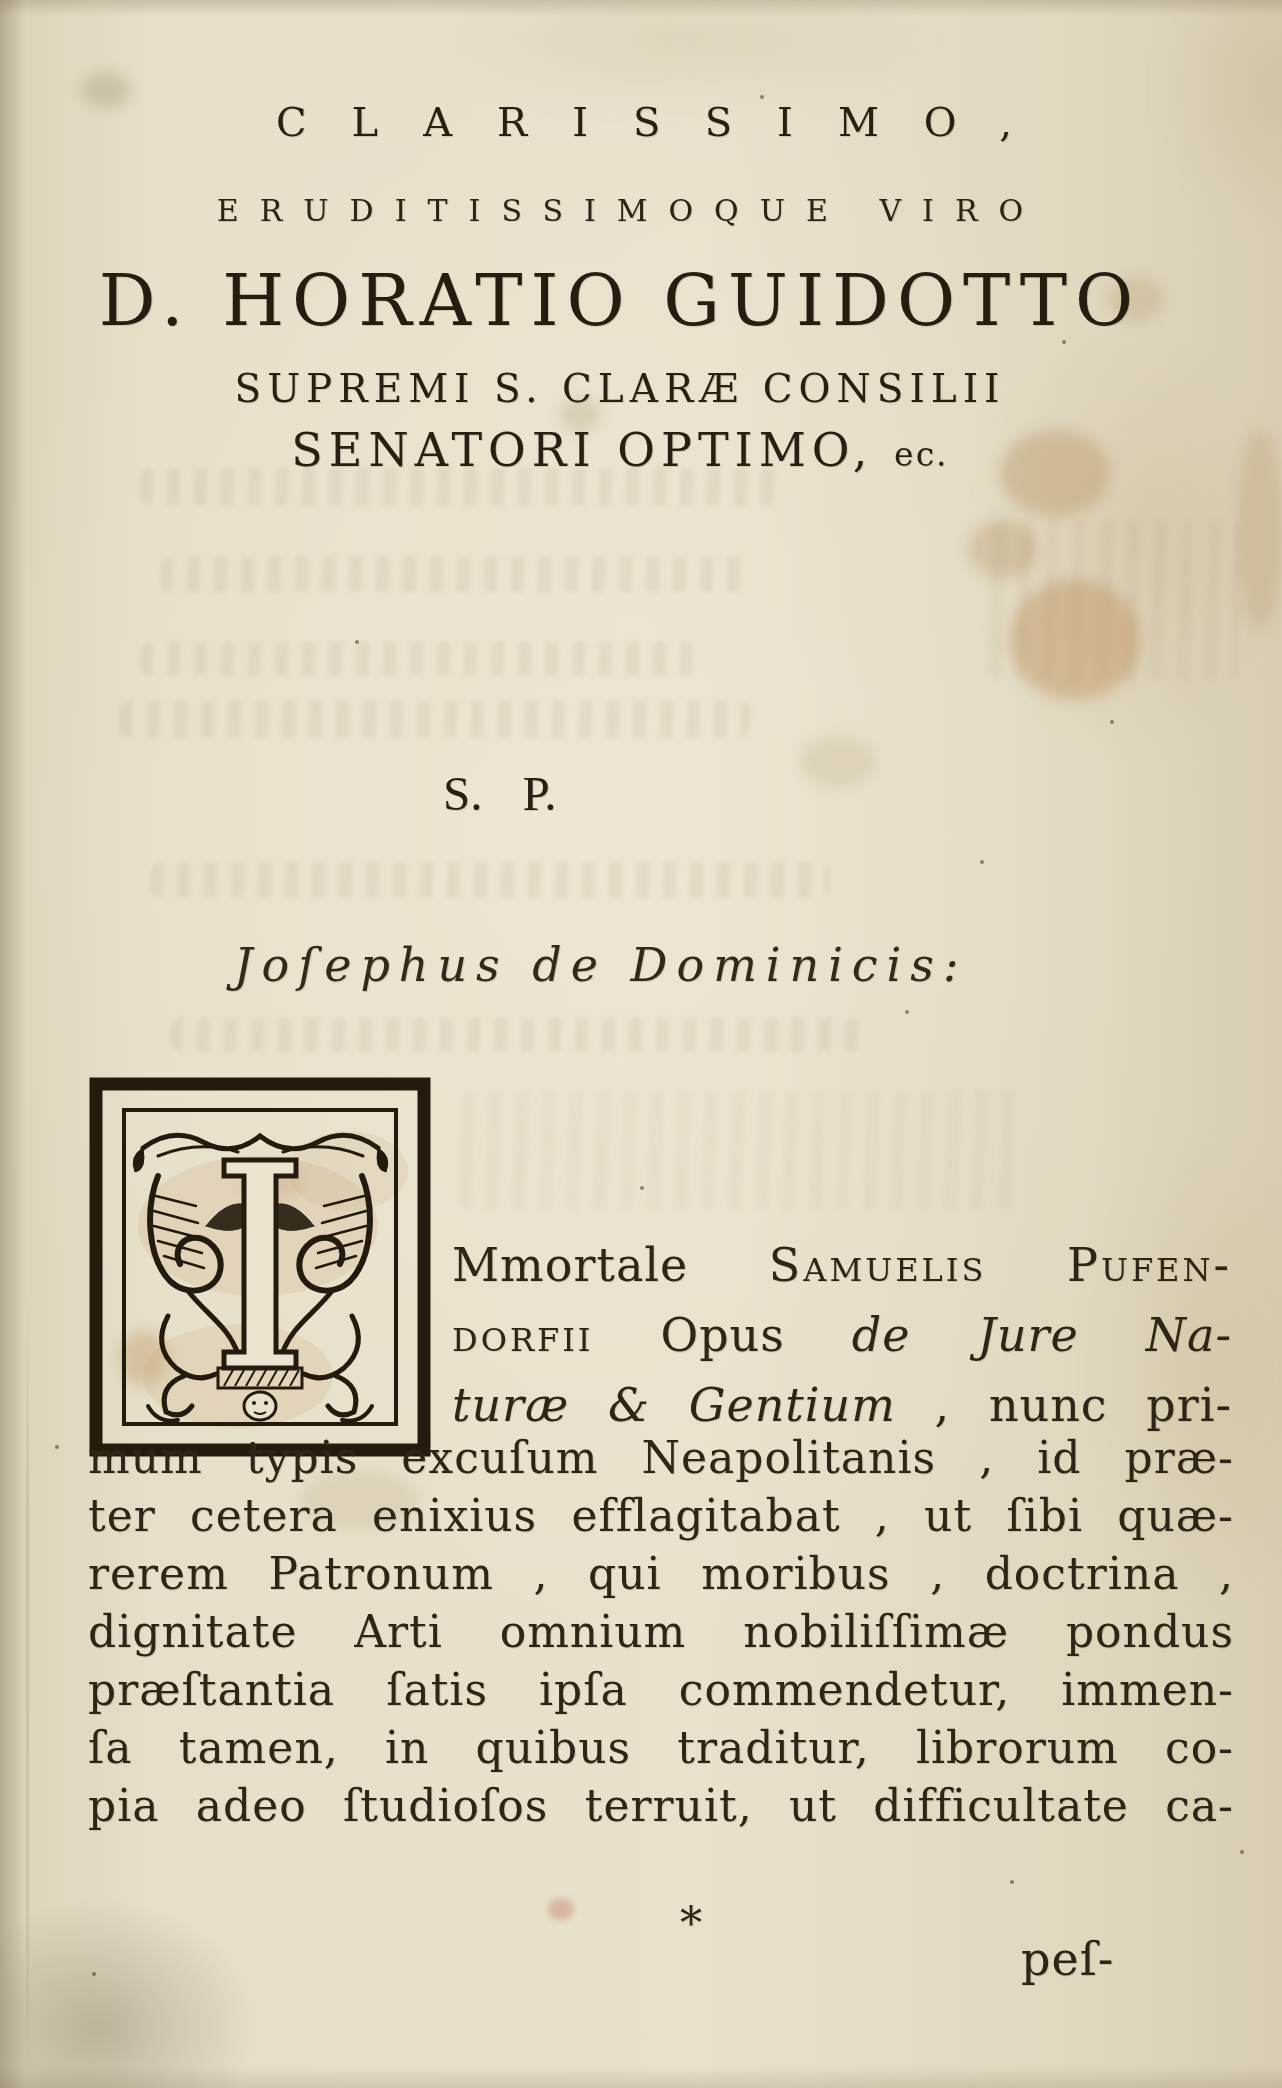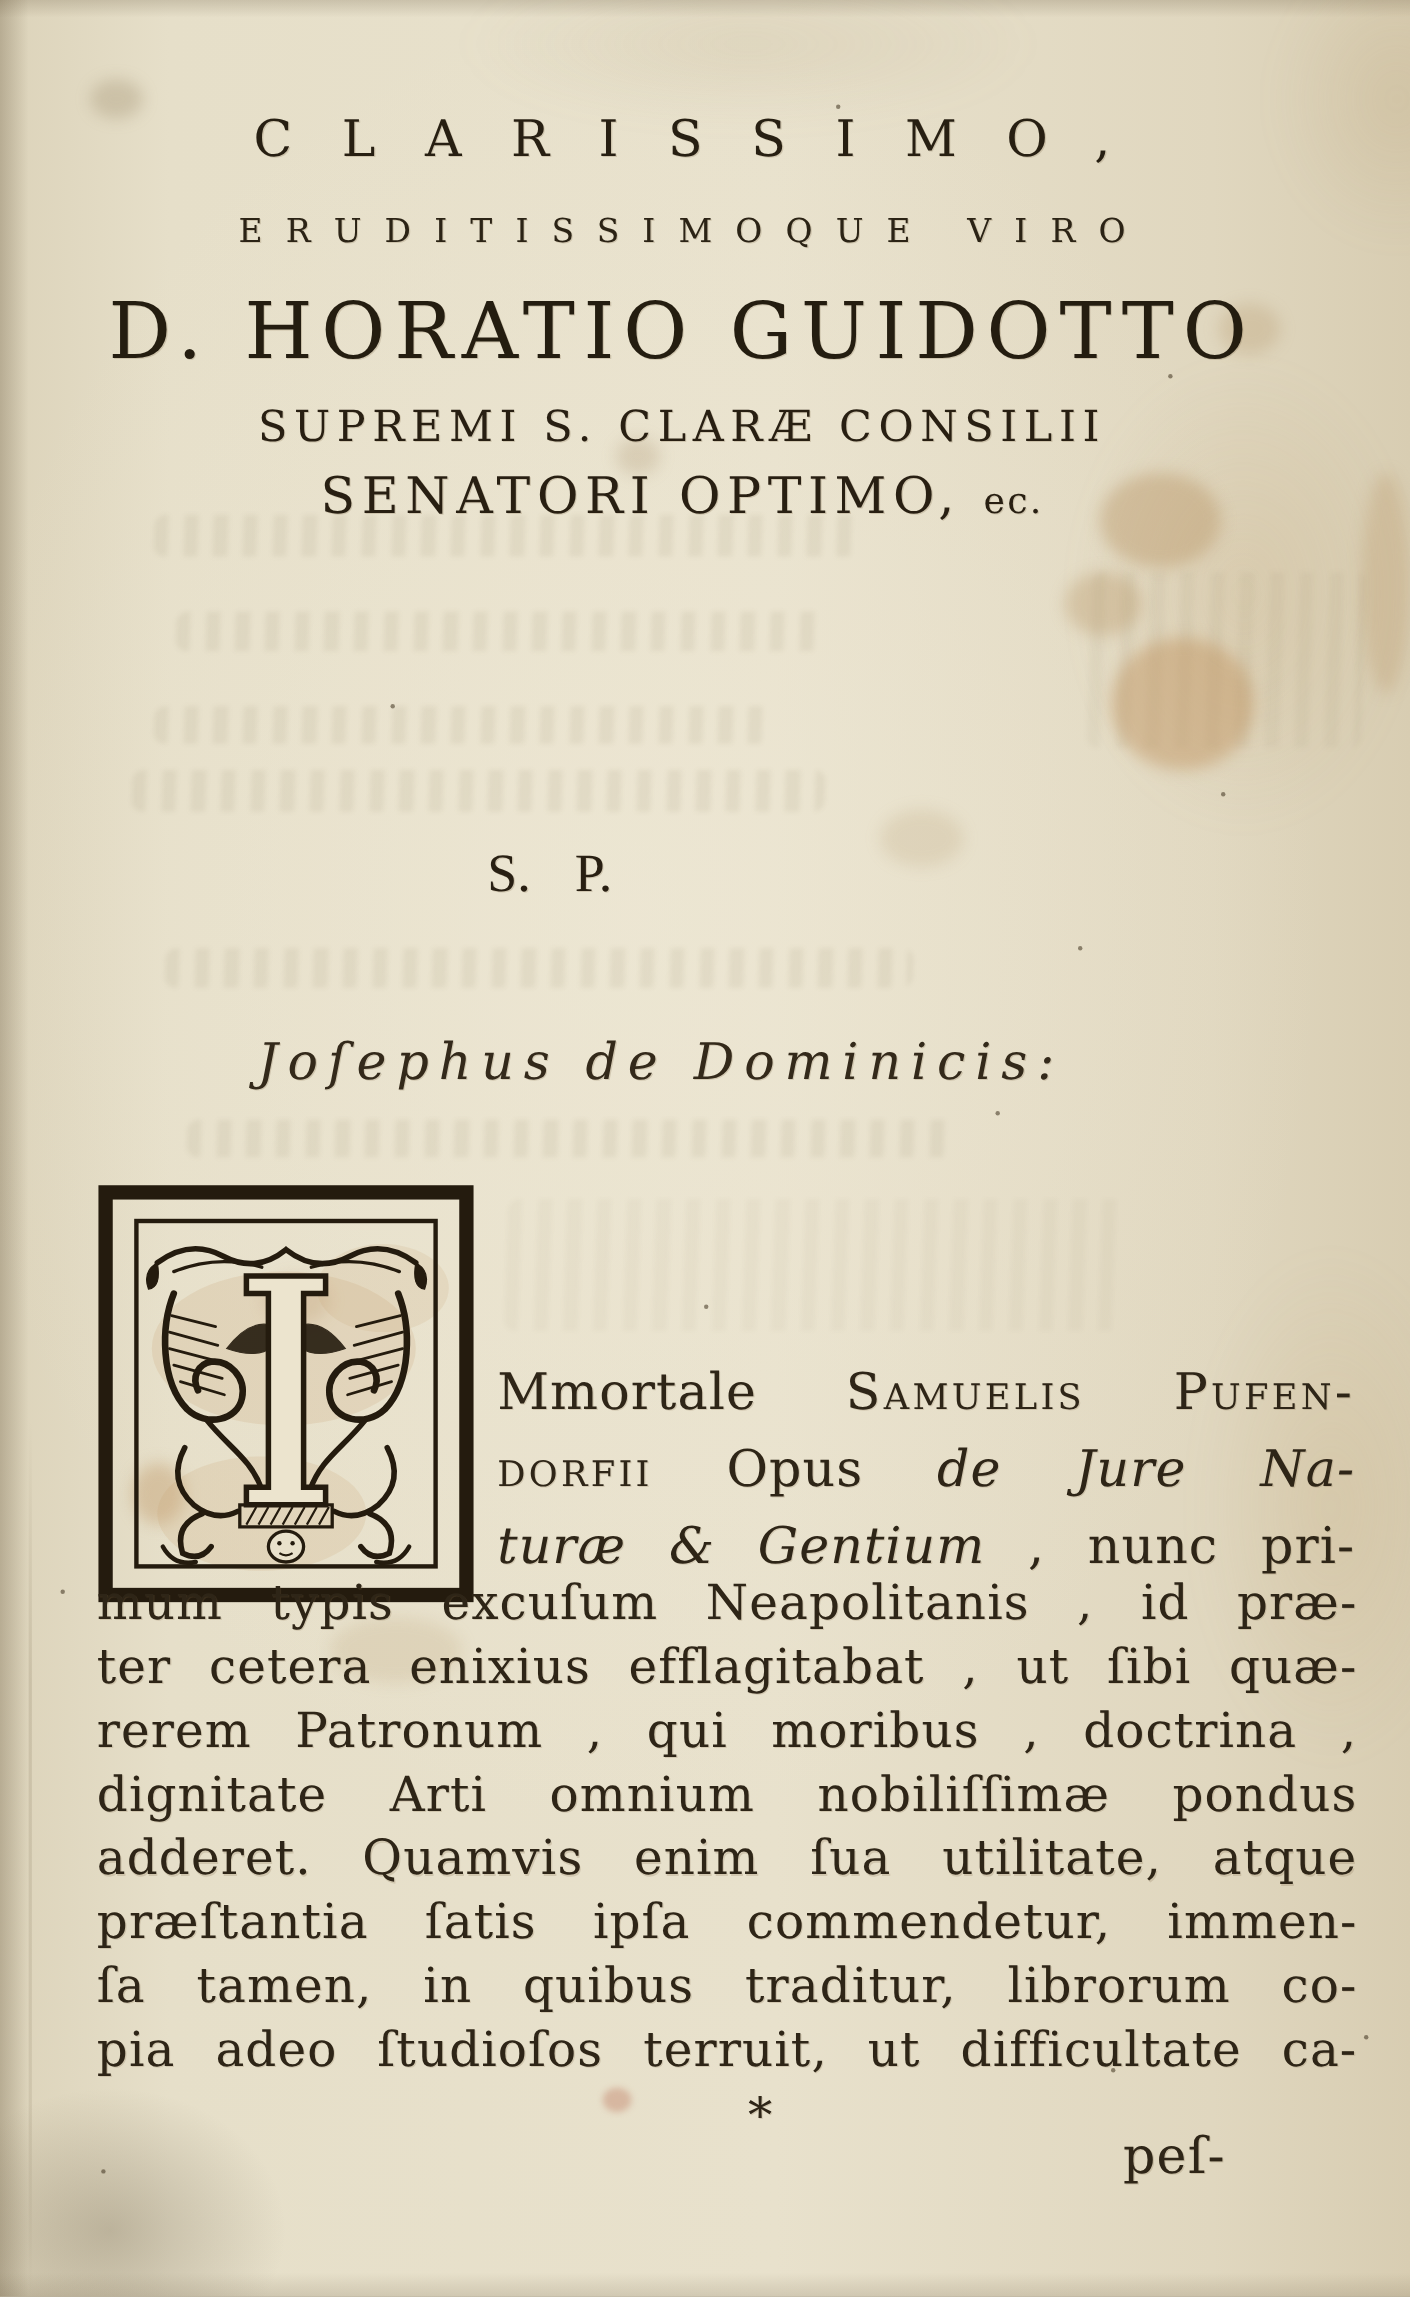--- a/index.html
+++ b/index.html
@@ -34,21 +34,21 @@
     border-radius:10px;transform:skewX(-2deg);}
   .fox{position:absolute;pointer-events:none;filter:blur(7px);border-radius:50%;}
   .speck{position:absolute;width:4px;height:4px;border-radius:50%;
     background:rgba(62,50,30,.55);pointer-events:none;}
 
   
   .press{position:absolute;white-space:nowrap;
     text-shadow:1px 1px 0 rgba(130,110,78,.25);}
   .centered{left:0;width:1240px;text-align:center;}
 
-  .h1{top:99px;font-size:46px;letter-spacing:45px;text-indent:45px;color:#271f12;}
+  .h1{top:99px;font-size:40px;letter-spacing:45px;text-indent:45px;color:#271f12;margin-left:24px;}
   .h2{top:193px;font-size:30px;letter-spacing:21px;text-indent:21px;color:#2b2315;}
   .h3{top:259px;font-size:71px;letter-spacing:8px;color:#241d10;}
   .h4{top:366px;font-size:39px;letter-spacing:6px;color:#281f12;text-align:center;}
   .h5{top:423px;font-size:46px;letter-spacing:6px;color:#281f12;}
   .h5 .suffix{font-size:33px;letter-spacing:2px;}
 
   .salutation{top:765px;left:443px;font-size:49px;color:#281f12;font-family:Liberation Serif, serif;}
   .salutation .gap{display:inline-block;width:40px;}
 
   .author{top:938px;left:234px;font-size:46px;font-style:italic;
@@ -230,28 +230,20 @@
         <span class="seg-rm">,</span>
       </div>
       <div class="tline">
         <span class="seg-rm">dignitate</span>
         <span class="seg-rm">Arti</span>
         <span class="seg-rm">omnium</span>
         <span class="seg-rm">nobiliſſimæ</span>
         <span class="seg-rm">pondus</span>
       </div>
       <div class="tline">
-        <span class="seg-rm">adderet.</span>
-        <span class="seg-rm">Quamvis</span>
-        <span class="seg-rm">enim</span>
-        <span class="seg-rm">ſua</span>
-        <span class="seg-rm">utilitate,</span>
-        <span class="seg-rm">atque</span>
-      </div>
-      <div class="tline">
         <span class="seg-rm">præſtantia</span>
         <span class="seg-rm">ſatis</span>
         <span class="seg-rm">ipſa</span>
         <span class="seg-rm">commendetur,</span>
         <span class="seg-rm">immen-</span>
       </div>
       <div class="tline">
         <span class="seg-rm">ſa</span>
         <span class="seg-rm">tamen,</span>
         <span class="seg-rm">in</span>

